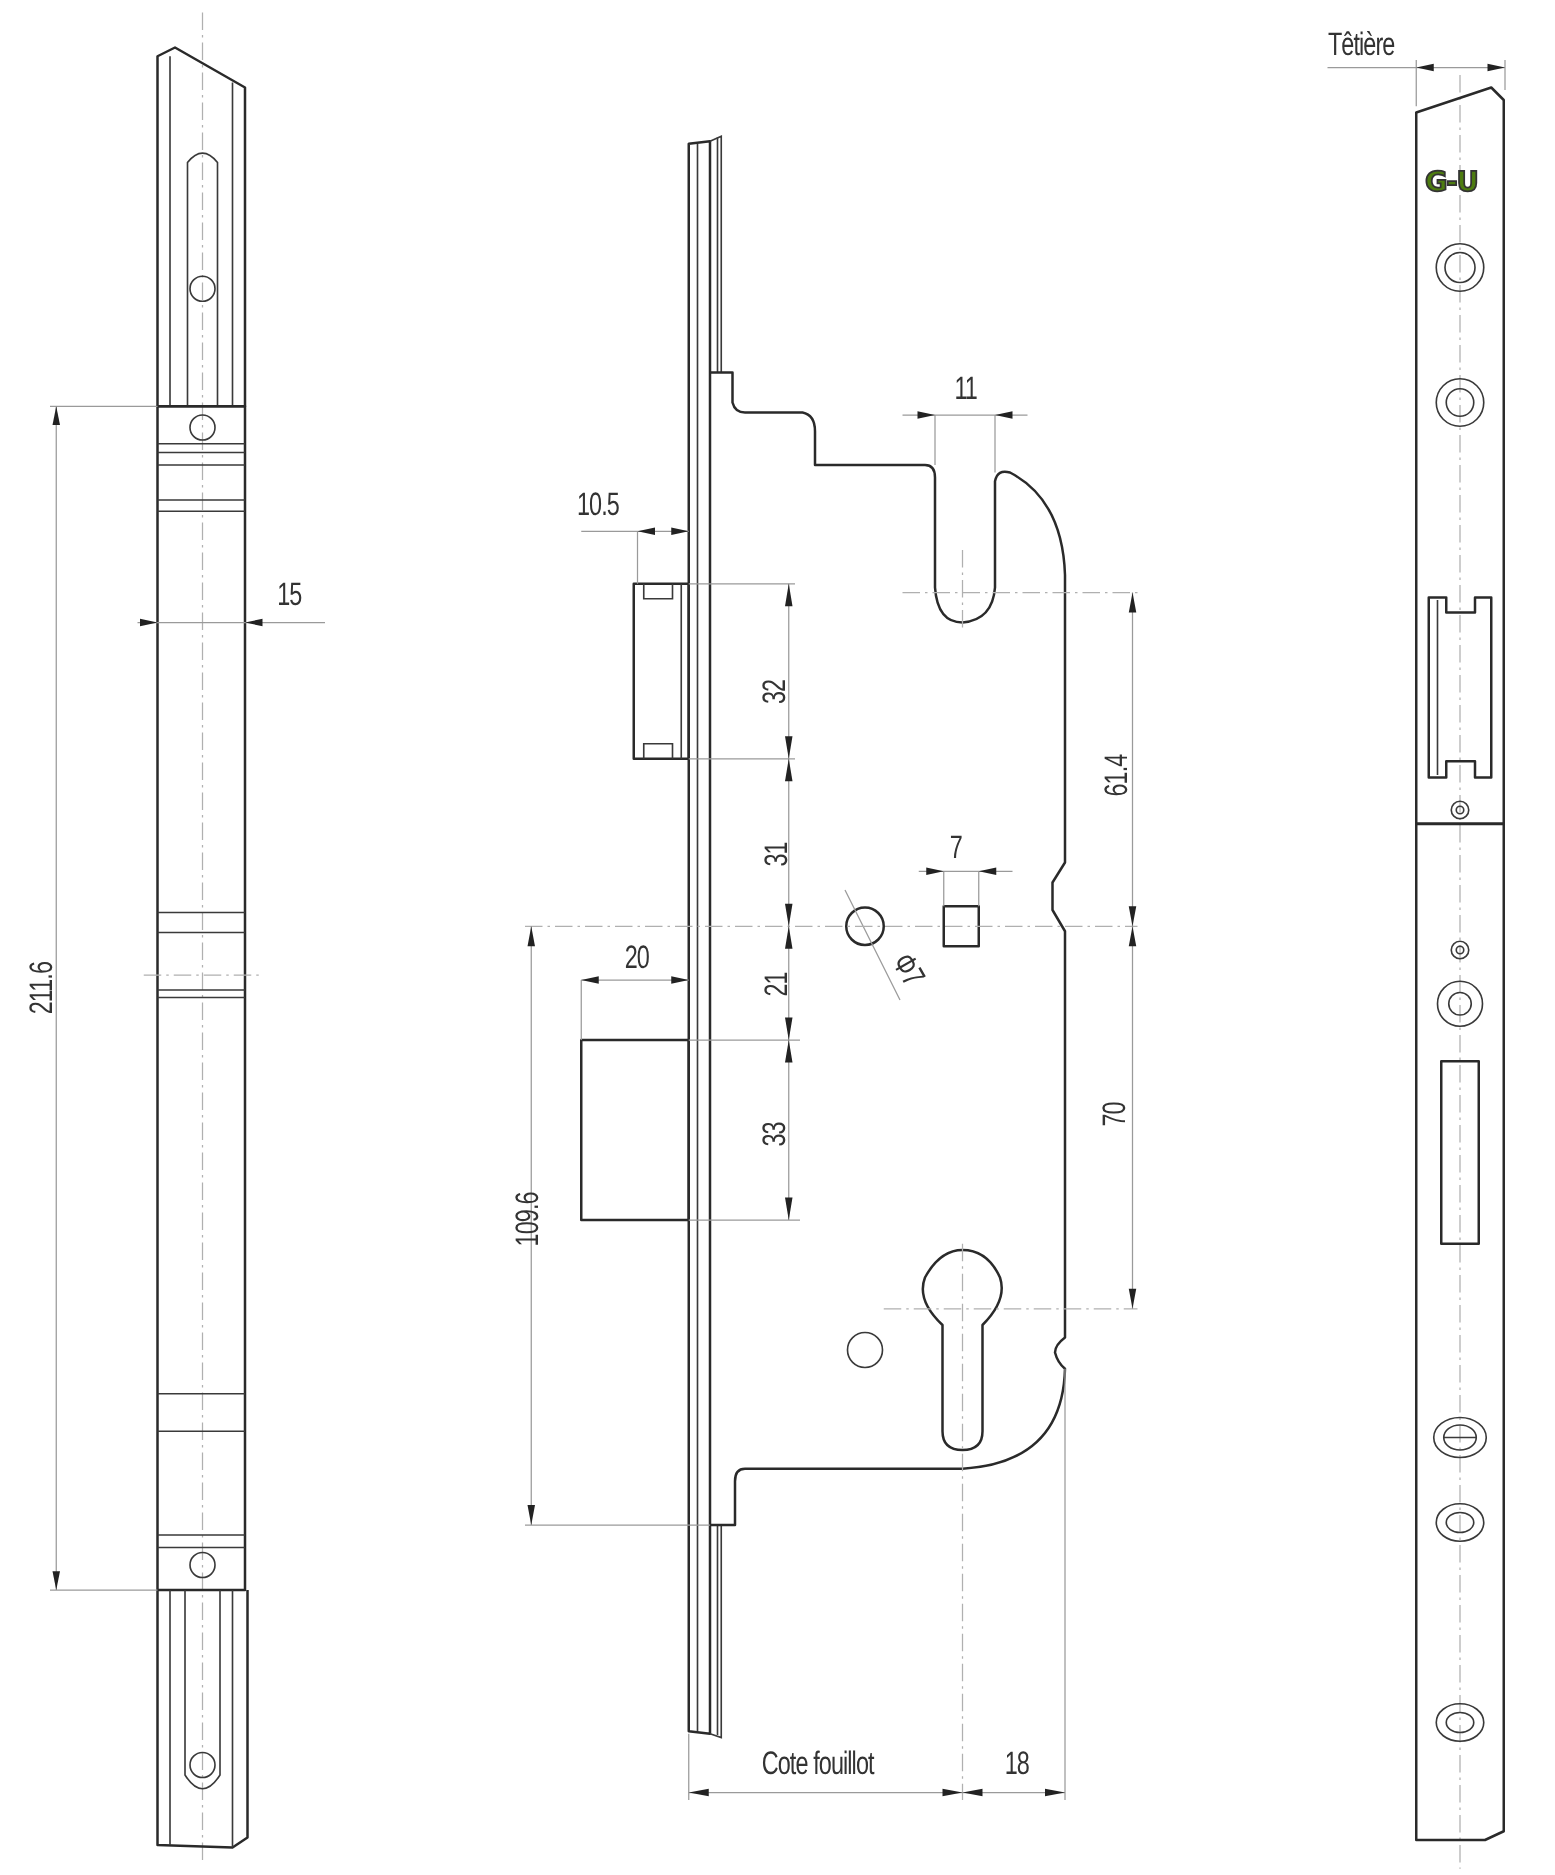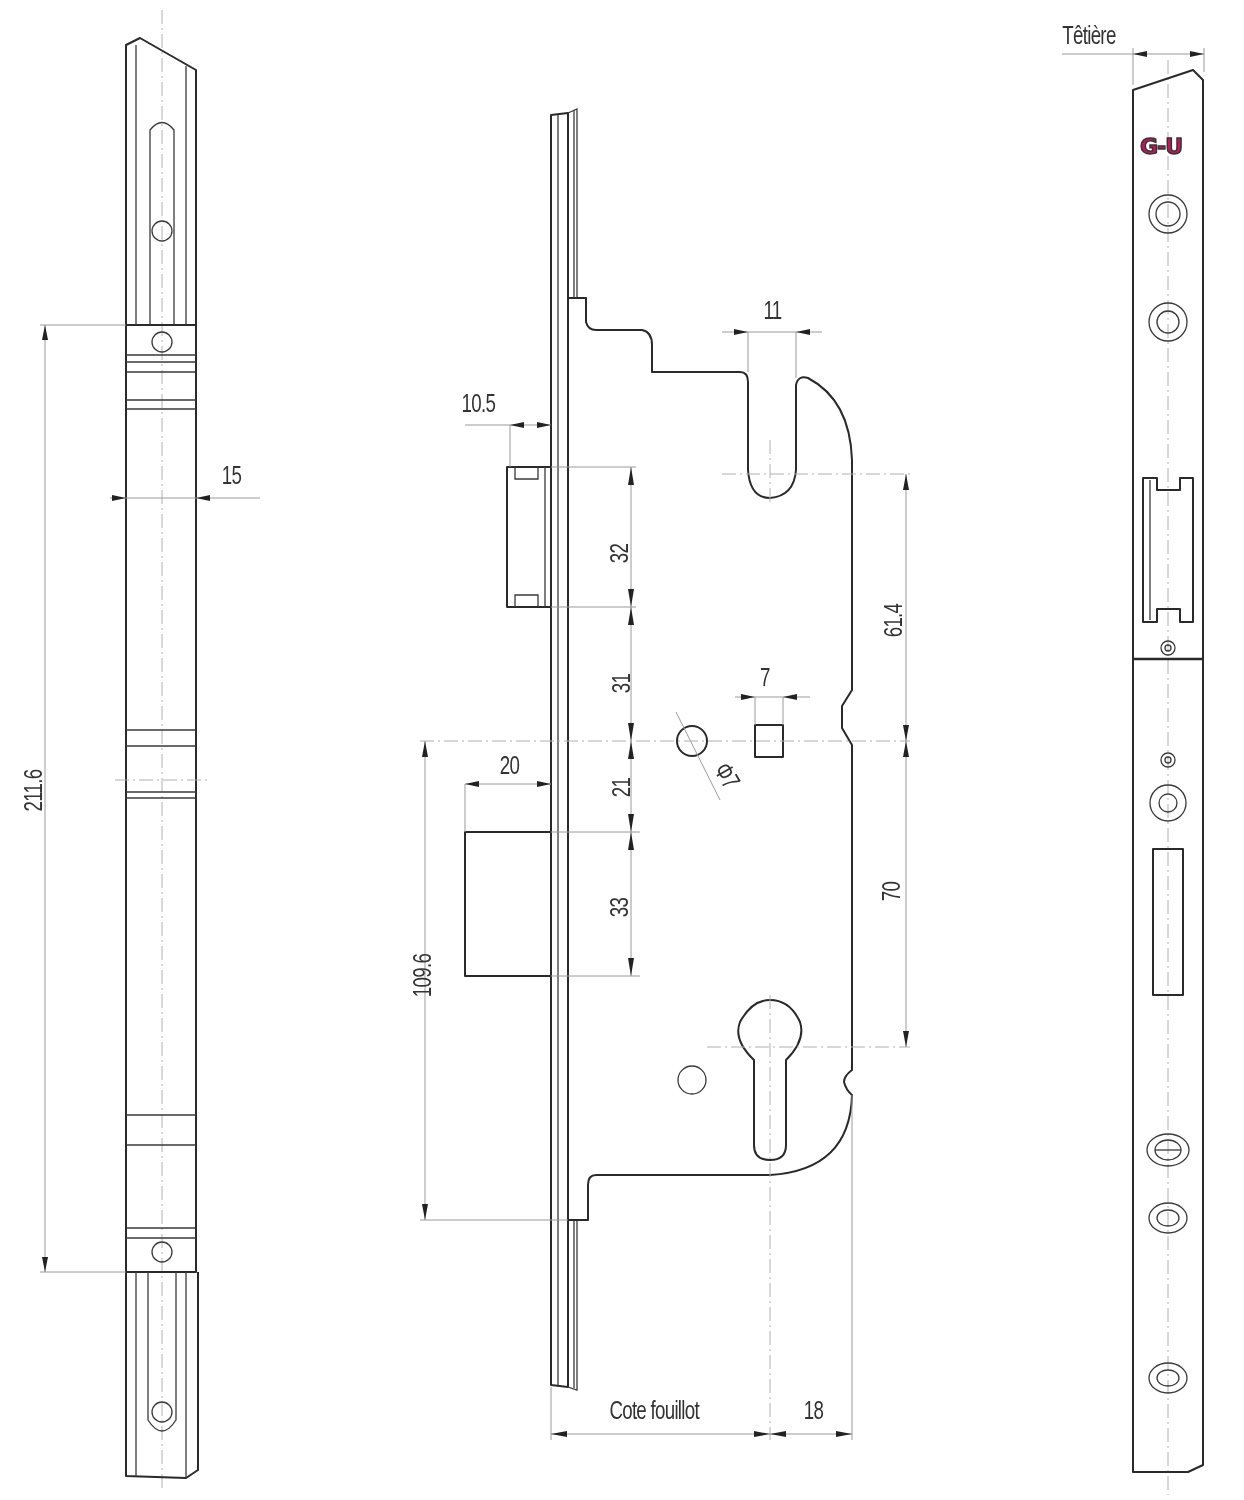--- a/index.html
+++ b/index.html
@@ -20,21 +20,21 @@
     letter-spacing: -1px;
     transform: scaleX(0.72);
   }
   .rot { transform: rotate(-90deg) scaleX(0.72); }
   .rot-phi { transform: rotate(60deg) scaleX(0.72); }
   .logo {
     position: absolute;
     font-family: "DejaVu Sans", sans-serif;
     font-weight: bold;
     font-size: 22px;
-    color: #be185d;
+    color: #4d7c0f;
     -webkit-text-stroke: 1.4px #333;
     letter-spacing: -1px;
   }
 </style>
 </head>
 <body>
 
 <svg id="drawing" viewBox="0 0 1244 1500" xmlns="http://www.w3.org/2000/svg">
 
   <g>

